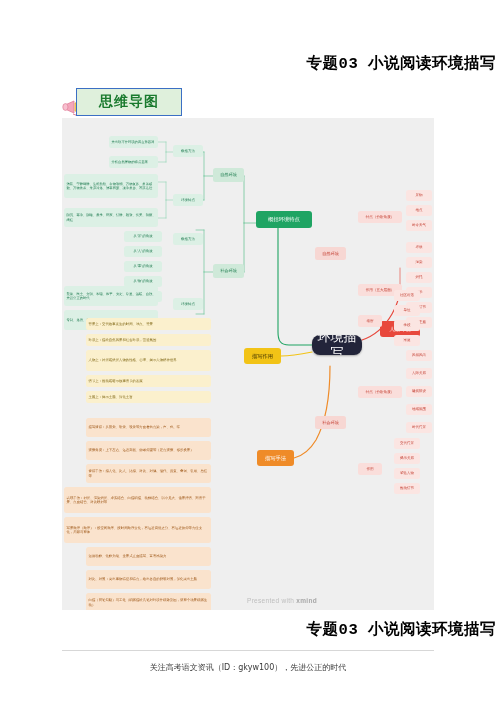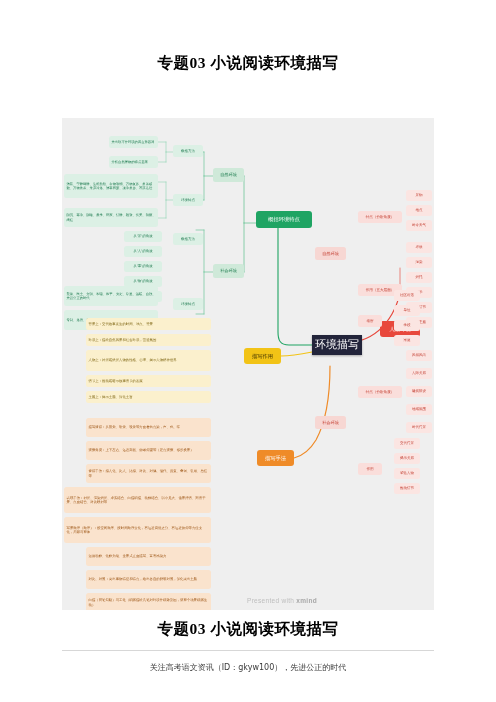--- a/index.html
+++ b/index.html
@@ -5,23 +5,23 @@
   html,body{margin:0;padding:0;}
   body{
     width:496px;height:702px;background:#ffffff;
     font-family:"Liberation Sans","DejaVu Sans",sans-serif;
     color:#000;overflow:hidden;position:relative;
   }
   .page{position:relative;width:496px;height:702px;}
 
   
   .doc-title{
-    position:absolute;left:0;right:0;text-align:center;
+    position:absolute;left:0;right:0;text-align:right;
     font-size:15.5px;font-weight:bold;letter-spacing:.5px;
-    font-family:Liberation Serif, serif;
+    font-family:Liberation Mono, monospace;
   }
   #title-top{top:53px;}
   #title-bottom{top:619px;}
 
   
   .badge-wrap{position:absolute;left:62px;top:88px;width:120px;height:30px;}
   .badge-box{
     position:absolute;left:14px;top:0;width:104px;height:26px;
     background:#dff0dc;border:1.6px solid #3b6fc4;
     display:flex;align-items:center;justify-content:center;
@@ -43,22 +43,22 @@
     position:absolute;box-sizing:border-box;
     border-radius:2.5px;line-height:1.25;
     font-family:"DejaVu Sans","Liberation Sans",sans-serif;
     display:flex;align-items:center;
     overflow:hidden;
   }
   .node span{display:block;width:100%;}
 
   
   .n-root{
-    background:#22243a;color:#fff;border-radius:0;
-    font-size:11px;justify-content:center;text-align:center;
+    background:#22243a;color:#fff;border-radius:8px;
+    font-size:13px;justify-content:center;text-align:center;
     box-shadow:0 1px 2px rgba(0,0,0,.3);
   }
   
   .n-g1{background:#1fa463;color:#fff;font-size:5.3px;justify-content:center;text-align:center;border-radius:3px;}
   .n-g2{background:#cfe9d9;color:#17794a;font-size:4.2px;justify-content:center;text-align:center;}
   .n-g3{background:#dcf0e5;color:#1d7a4f;font-size:3.5px;justify-content:center;text-align:center;}
   .n-g4{background:#dcf0e5;color:#1d7a4f;font-size:3.3px;justify-content:flex-start;text-align:left;padding:1.5px 2.5px;}
 
   
   .n-r1{background:#e8483c;color:#fff;font-size:5.3px;justify-content:center;text-align:center;border-radius:3px;}
@@ -87,20 +87,31 @@
   }
   .rule{position:absolute;left:62px;top:650px;width:372px;height:1px;background:#d7d7d7;}
 </style>
 </head>
 <body>
 
 <div class="page">
 
   <div class="doc-title" id="title-top">专题03  小说阅读环境描写</div>
 
+  <div class="badge-wrap">
+    <svg class="megaphone" viewBox="0 0 26 18">
+      <path d="M3 7 L12 3 L12 15 L3 11 Z" fill="#f4a6bb" stroke="#e07f9a" stroke-width="0.8"></path>
+      <ellipse cx="3.4" cy="9" rx="2.6" ry="3.4" fill="#f7c0cf" stroke="#e07f9a" stroke-width="0.7"></ellipse>
+      <path d="M13 5 L17 4 L17 14 L13 13 Z" fill="#f9d46b" stroke="#dfae2a" stroke-width="0.7"></path>
+      <path d="M11 16 L15 17.5" stroke="#e07f9a" stroke-width="1" fill="none"></path>
+    </svg>
+    <div class="badge-box">
+      <span>思维导图</span>
+    </div>
+  </div>
 
   <div class="map">
     <svg class="links" viewBox="0 0 372 492">
       <g fill="none" stroke-linecap="round">
 
         <path d="M250 227 C250 227 236 227 227 227 C218 227 216 222 216 214 C216 180 216 130 216 105" stroke="#1fa463" stroke-width="1.1"></path>
         <path d="M262 220 C262 196 250 115 238 104" stroke="#1fa463" stroke-width="0"></path>
 
         <path d="M252 222 C248 200 236 128 222 106" stroke="#1fa463" stroke-width="1.2" opacity="0"></path>
 

